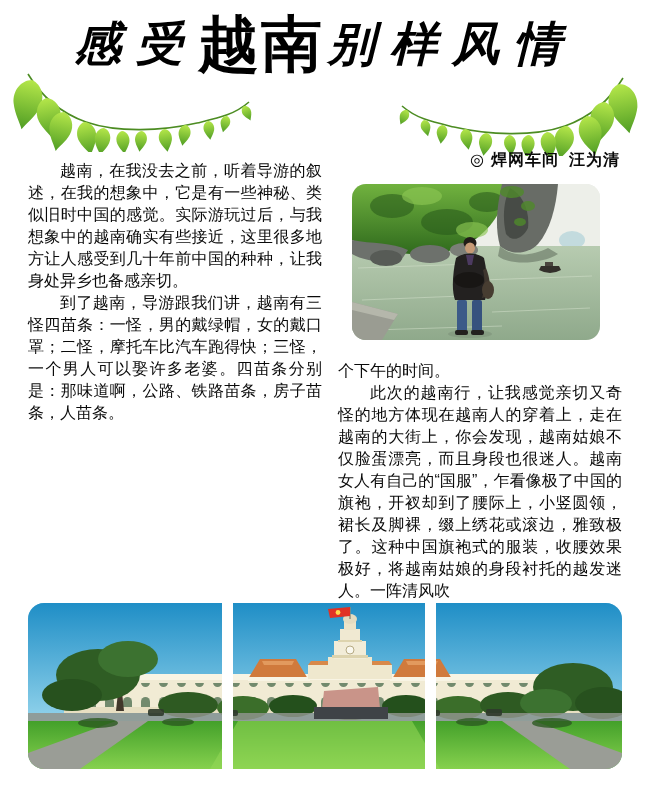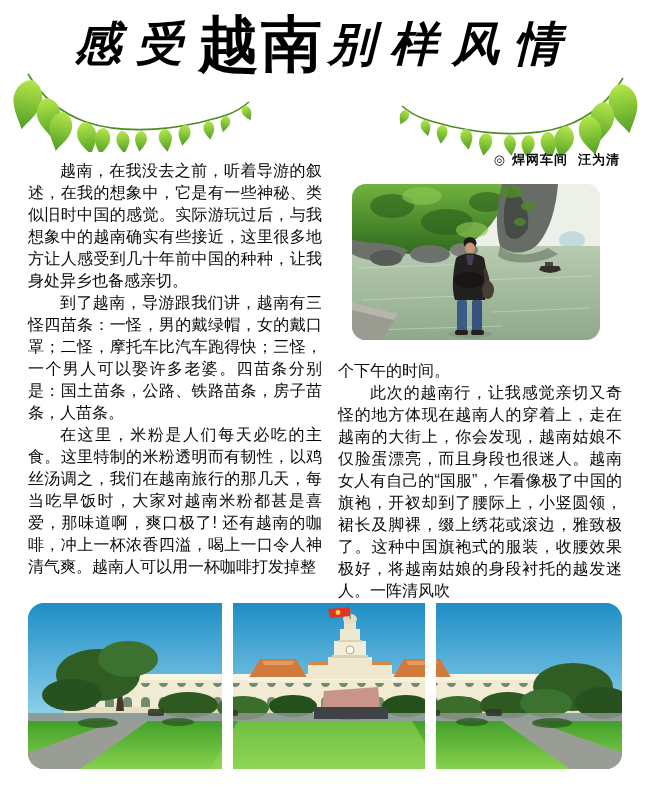--- a/index.html
+++ b/index.html
@@ -39,21 +39,21 @@
     position:absolute; font-size:16px; line-height:22px;
     text-align:justify; color:#0a0a0a;
   }
   .col-left  { left:28px;  top:160px; width:294px; }
   .col-right { left:338px; top:150px; width:284px; }
   .body-para { margin:0; text-indent:2em; }
   .no-indent { text-indent:0;margin-top:20px; }
 
   
   .byline {
-    text-align:right; font-weight:700; font-size:13px;
+    text-align:right; font-weight:700; font-size:16px;
     letter-spacing:1px; padding-right:2px; line-height:20px;
   }
   .byline .b-marker { margin-right:6px; font-weight:400; }
   .byline .b-unit { margin-right:10px; }
 
   
   figure { margin:0; }
   .photo-portrait {
     margin:14px 0 16px 14px; width:248px; height:156px;
     border-radius:14px; overflow:hidden; background:#e8ebe5;
@@ -117,22 +117,21 @@
         <path transform="translate(174,53) rotate(10) scale(0.5)" d="M0,0 C-9,2 -14,12 -11,22 C-8,31 -3,36 0,42 C3,36 8,31 11,22 C14,12 9,2 0,0 Z"></path>
         <path transform="translate(196,49) rotate(-7) scale(0.45)" d="M0,0 C-9,2 -14,12 -11,22 C-8,31 -3,36 0,42 C3,36 8,31 11,22 C14,12 9,2 0,0 Z"></path>
         <path transform="translate(215,44) rotate(14) scale(0.4)" d="M0,0 C-9,2 -14,12 -11,22 C-8,31 -3,36 0,42 C3,36 8,31 11,22 C14,12 9,2 0,0 Z"></path>
         <path transform="translate(232,34) rotate(-24) scale(0.38)" d="M0,0 C-9,2 -14,12 -11,22 C-8,31 -3,36 0,42 C3,36 8,31 11,22 C14,12 9,2 0,0 Z"></path>
       </g>
     </svg>
   </div>
 
   <div class="col col-left">
       <p class="body-para">越南，在我没去之前，听着导游的叙述，在我的想象中，它是有一些神秘、类似旧时中国的感觉。实际游玩过后，与我想象中的越南确实有些接近，这里很多地方让人感受到几十年前中国的种种，让我身处异乡也备感亲切。</p>
-      <p class="body-para">到了越南，导游跟我们讲，越南有三怪四苗条：一怪，男的戴绿帽，女的戴口罩；二怪，摩托车比汽车跑得快；三怪，一个男人可以娶许多老婆。四苗条分别是：国土苗条，公路、铁路苗条，房子苗条，人苗条。</p>
-      <p class="body-para">在这里，米粉是人们每天必吃的主食。这里特制的米粉透明而有韧性，以鸡丝汤调之，我们在越南旅行的那几天，每当吃早饭时，大家对越南米粉都甚是喜爱，那味道啊，爽口极了! 还有越南的咖啡，冲上一杯浓香四溢，喝上一口令人神清气爽。越南人可以用一杯咖啡打发掉整</p>
+      <p class="body-para">到了越南，导游跟我们讲，越南有三怪四苗条：一怪，男的戴绿帽，女的戴口罩；二怪，摩托车比汽车跑得快；三怪，一个男人可以娶许多老婆。四苗条分别是：那味道啊，公路、铁路苗条，房子苗条，人苗条。</p>
     </div>
 
   <div class="col col-right">
     <div class="byline">
       <span class="b-marker">◎</span><span class="b-unit">焊网车间</span><span class="b-author">汪为清</span>
     </div>
 
     <figure class="photo-portrait">
       <svg viewBox="0 0 248 156" preserveAspectRatio="none">
         <defs>

